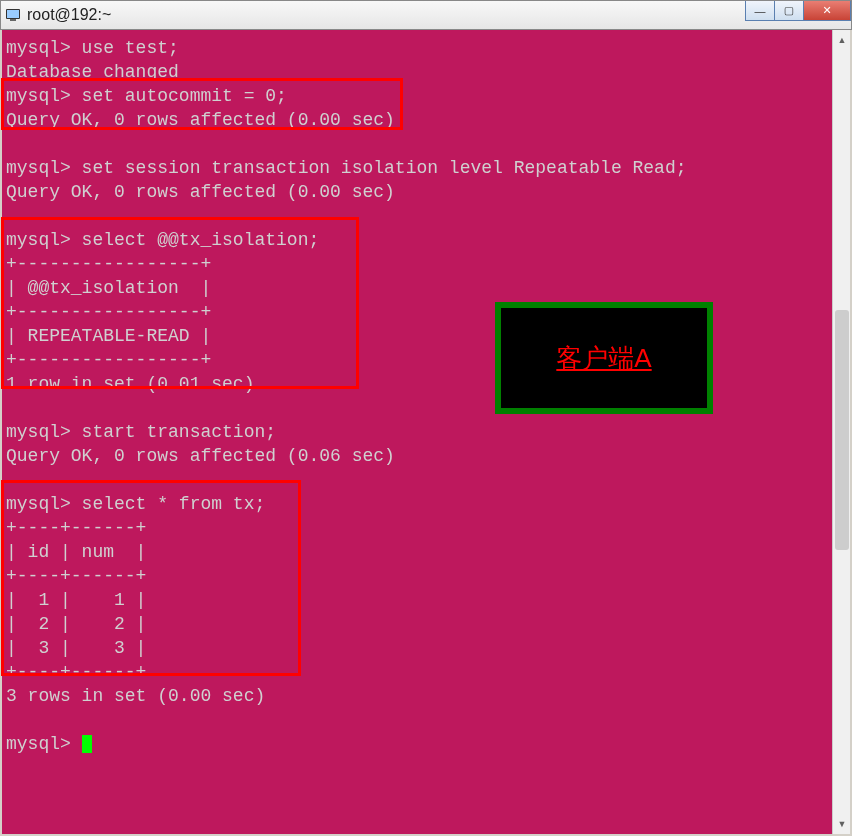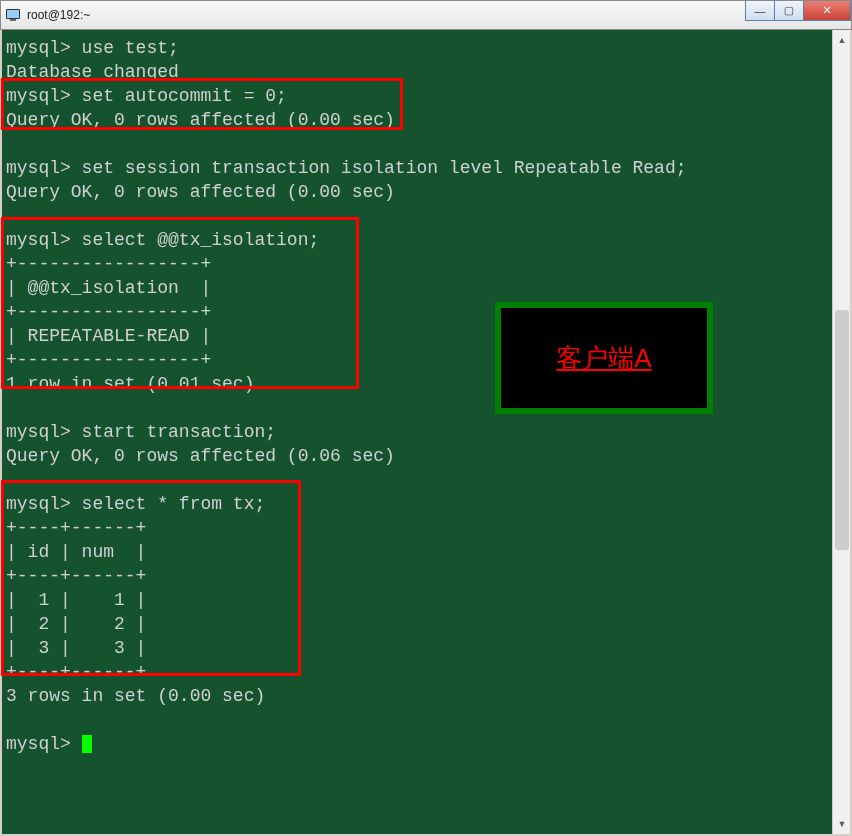--- a/index.html
+++ b/index.html
@@ -19,21 +19,21 @@
     align-items: center;
     padding: 0 4px;
     position: relative;
   }
   .title-icon {
     width: 16px; height: 16px;
     margin-right: 6px;
     display: inline-block;
   }
   .title-text {
-    font-size: 12px;
+    font-size: 16px;
     color: #222;
   }
   .win-buttons {
     position: absolute;
     right: 0; top: 0;
     display: flex;
     height: 22px;
   }
   .win-btn {
     width: 30px;
@@ -52,21 +52,21 @@
     background: linear-gradient(to bottom, #e97e73, #c84336);
     color: #fff;
     width: 48px;
   }
   .terminal {
     position: absolute;
     left: 2px;
     top: 30px;
     width: 830px;
     height: 804px;
-    background: #14532d;
+    background: #be185d;
     font-family: "Courier New", monospace;
     font-size: 18px;
     line-height: 24px;
     color: #d0d0d0;
     padding: 6px 4px;
     white-space: pre;
     overflow: hidden;
   }
   .terminal .line { white-space: pre; }
   .scrollbar {

